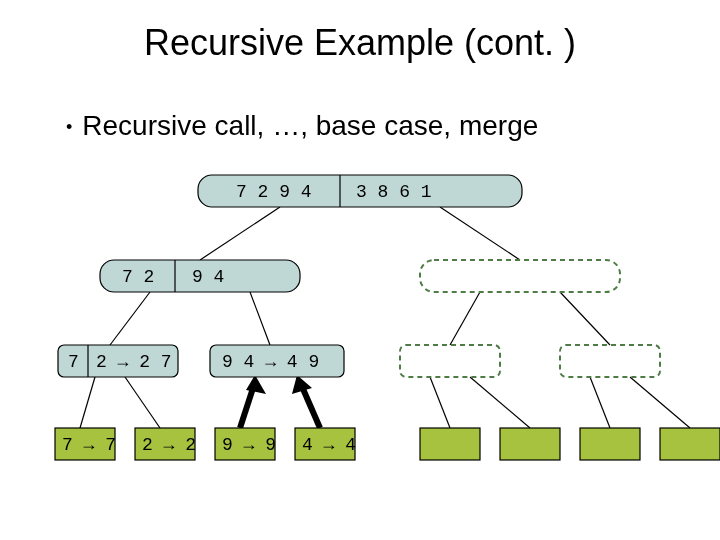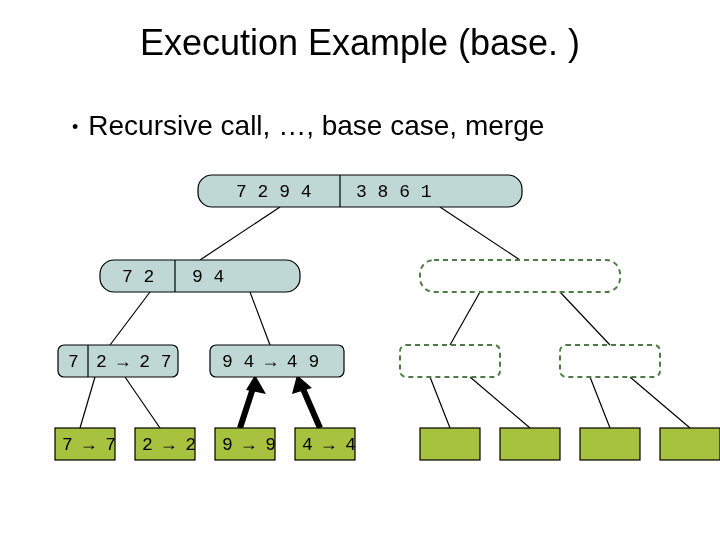--- a/index.html
+++ b/index.html
@@ -20,21 +20,21 @@
     position: absolute;
     top: 22px;
     left: 0;
     width: 720px;
     text-align: center;
     font-size: 36px;
   }
   .bullet {
     position: absolute;
     top: 110px;
-    left: 72px;
+    left: 66px;
     font-size: 28px;
   }
   .bullet .dot {
     font-size: 18px;
     vertical-align: middle;
     padding-right: 10px;
   }
   svg.tree {
     position: absolute;
     left: 0;
@@ -75,21 +75,21 @@
   }
   .arrowHead {
     fill: #000;
   }
 </style>
 </head>
 <body>
 
 <div class="slide">
 
-  <div class="title">Execution Example (base. )</div>
+  <div class="title">Recursive Example (cont. )</div>
 
   <div class="bullet">
     <span class="dot">•</span><span>Recursive call, …, base case, merge</span>
   </div>
 
   <svg class="tree" viewBox="0 0 720 380">
 
     <line class="edge" x1="280" y1="57" x2="200" y2="110"></line>
 
     <line class="edge" x1="440" y1="57" x2="520" y2="110"></line>

